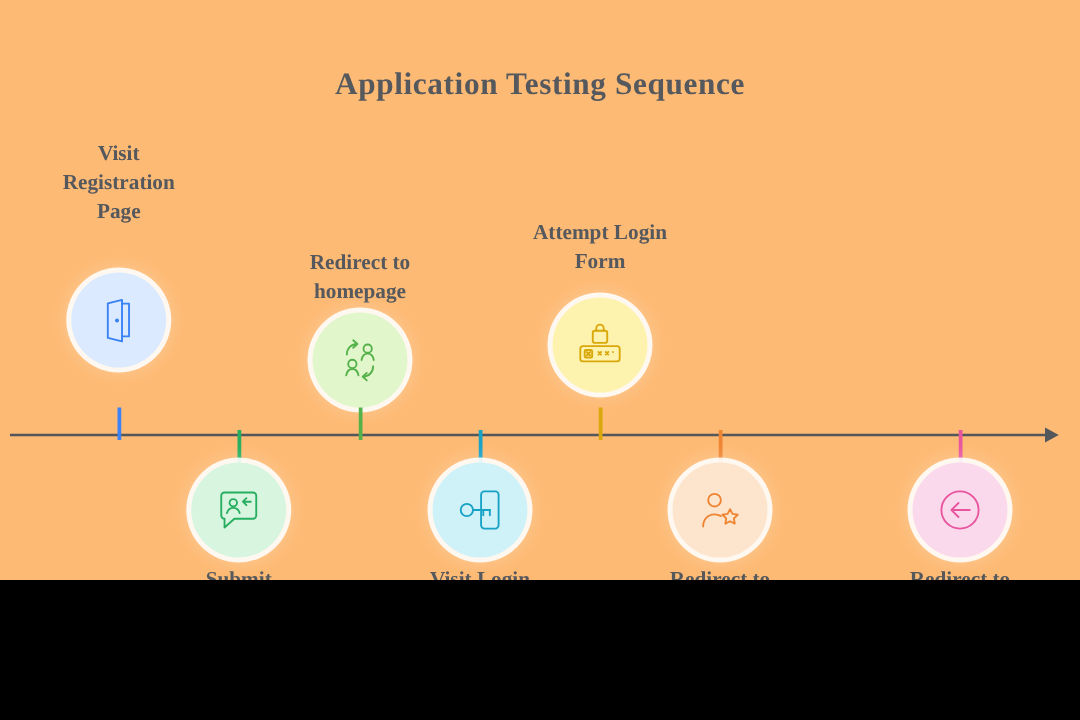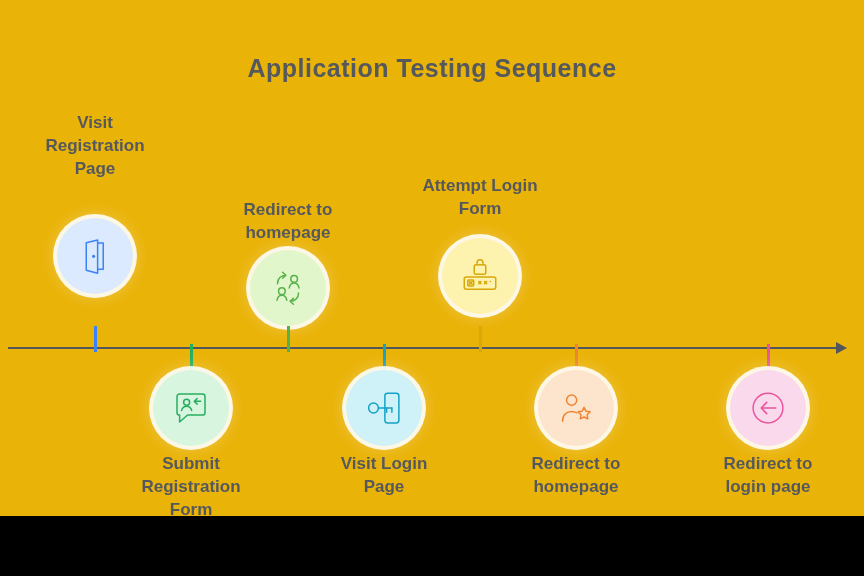--- a/index.html
+++ b/index.html
@@ -1,18 +1,18 @@
 <!DOCTYPE html>
 <html><head>
 <meta charset="utf-8">
 <style>
   html,body{margin:0;padding:0;background:#000;}
   #canvas{
-    position:relative;width:864px;height:516px;background:#eab308;
-    font-family:Liberation Sans, sans-serif;overflow:hidden;
+    position:relative;width:864px;height:464px;background:#fdba74;
+    font-family:Liberation Serif, serif;overflow:hidden;
   }
   .title{
     position:absolute;top:54px;left:0;width:864px;text-align:center;
     font-size:25px;font-weight:bold;color:#55585d;letter-spacing:.5px;
   }
   .tl-line{position:absolute;left:8px;top:347px;width:832px;height:2px;background:#53565b;}
   .tl-arrow{
     position:absolute;left:836px;top:342px;width:0;height:0;
     border-left:11px solid #53565b;border-top:6px solid transparent;border-bottom:6px solid transparent;
   }

